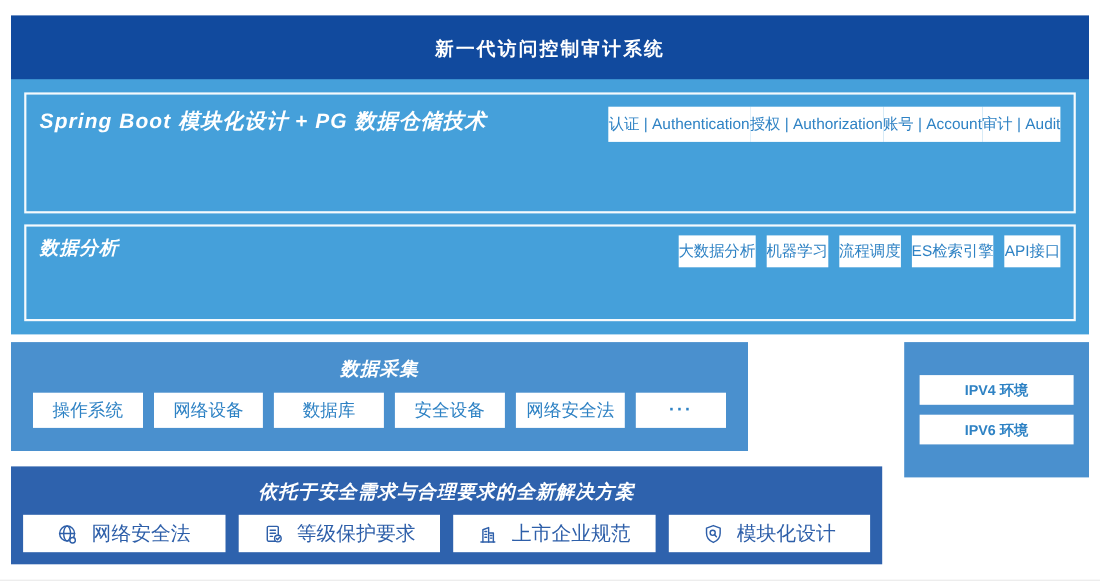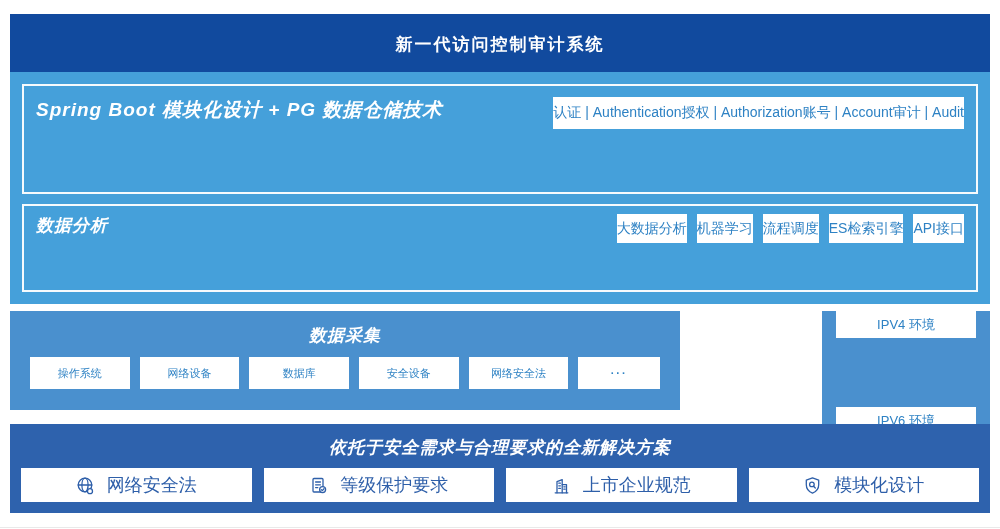--- a/index.html
+++ b/index.html
@@ -41,33 +41,34 @@
     font-size:14px; white-space:nowrap;
   }
   
   .collect {
     position:absolute; left:10px; top:311px; width:670px; height:99px;
     background:var(--collect_bg,#4a90ce); box-sizing:border-box;
     padding:13px 20px 0;
   }
   .collect .group-title { font-size:17px; }
   .collect .pill-row { margin-top:10px; height:32px; gap:10px; }
-  .collect .pill { font-size:11px; }
+  .collect .pill { font-size:16px; }
   .pill.dots { flex:0.82; letter-spacing:2px; font-weight:bold; }
   
   .env {
     position:absolute; left:822px; top:311px; width:168px; height:123px;
     background:var(--collect_bg,#4a90ce); box-sizing:border-box;
-    display:flex; flex-direction:column; justify-content:space-between; gap:9px;
+    display:flex; flex-direction:column; justify-content:center; gap:9px;
     padding:0 14px;
+    font-weight:bold;
   }
   .env .pill { flex:0 0 27px; font-size:13px; }
   
   .solution {
-    position:absolute; left:10px; top:424px; width:980px; height:89px;
+    position:absolute; left:10px; top:424px; width:792px; height:89px;
     background:var(--solution_bg,#2e62ad); box-sizing:border-box;
     padding:12px 11px 0;
   }
   .solution .group-title { font-size:17px; }
   .solution .pill-row { margin-top:9px; height:34px; gap:12px; }
   .solution .pill { color:var(--solution_text,#2e5fa9); gap:12px; font-size:18px; }
   .icon { display:inline-flex; flex:0 0 auto; }
   .icon svg { display:block; }
   
   .bottom-line {

